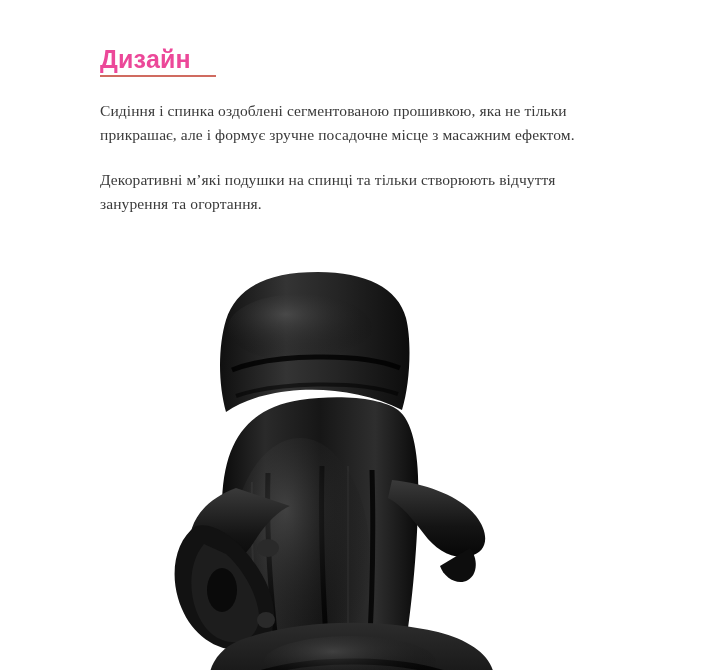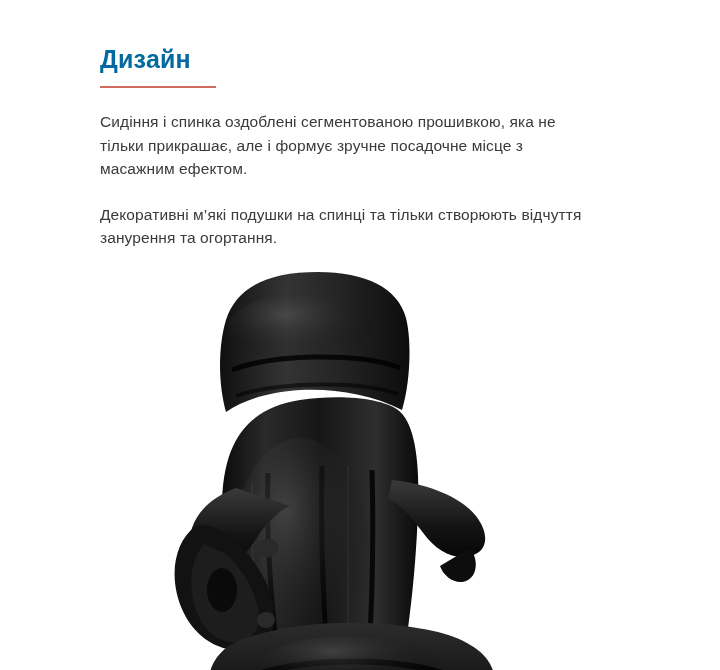--- a/index.html
+++ b/index.html
@@ -20,39 +20,40 @@
     height: 670px;
     position: relative;
     box-sizing: border-box;
   }
   .content {
     padding: 44px 100px 0 100px;
   }
   .section-title {
     font-size: 25px;
     font-weight: bold;
-    color: #0369a1;
+    color: #ec4899;
     letter-spacing: 0.2px;
-    margin: 0 0 12px 0;
+    margin: 0 0 1px 0;
     line-height: 1.2;
   }
   .title-rule {
     width: 116px;
     height: 2px;
     background: #c0392b;
     margin: 0 0 22px 0;
     opacity: 0.75;
   }
   .para {
     font-size: 15.5px;
     line-height: 1.52;
     color: #3a3a3a;
     margin: 0 0 22px 0;
     max-width: 500px;
     letter-spacing: 0.1px;
+    font-family: Liberation Serif, serif;
   }
   .para:last-of-type {
     margin-bottom: 0;
   }
 
   
   .figure {
     position: absolute;
     left: 0;
     top: 258px;

